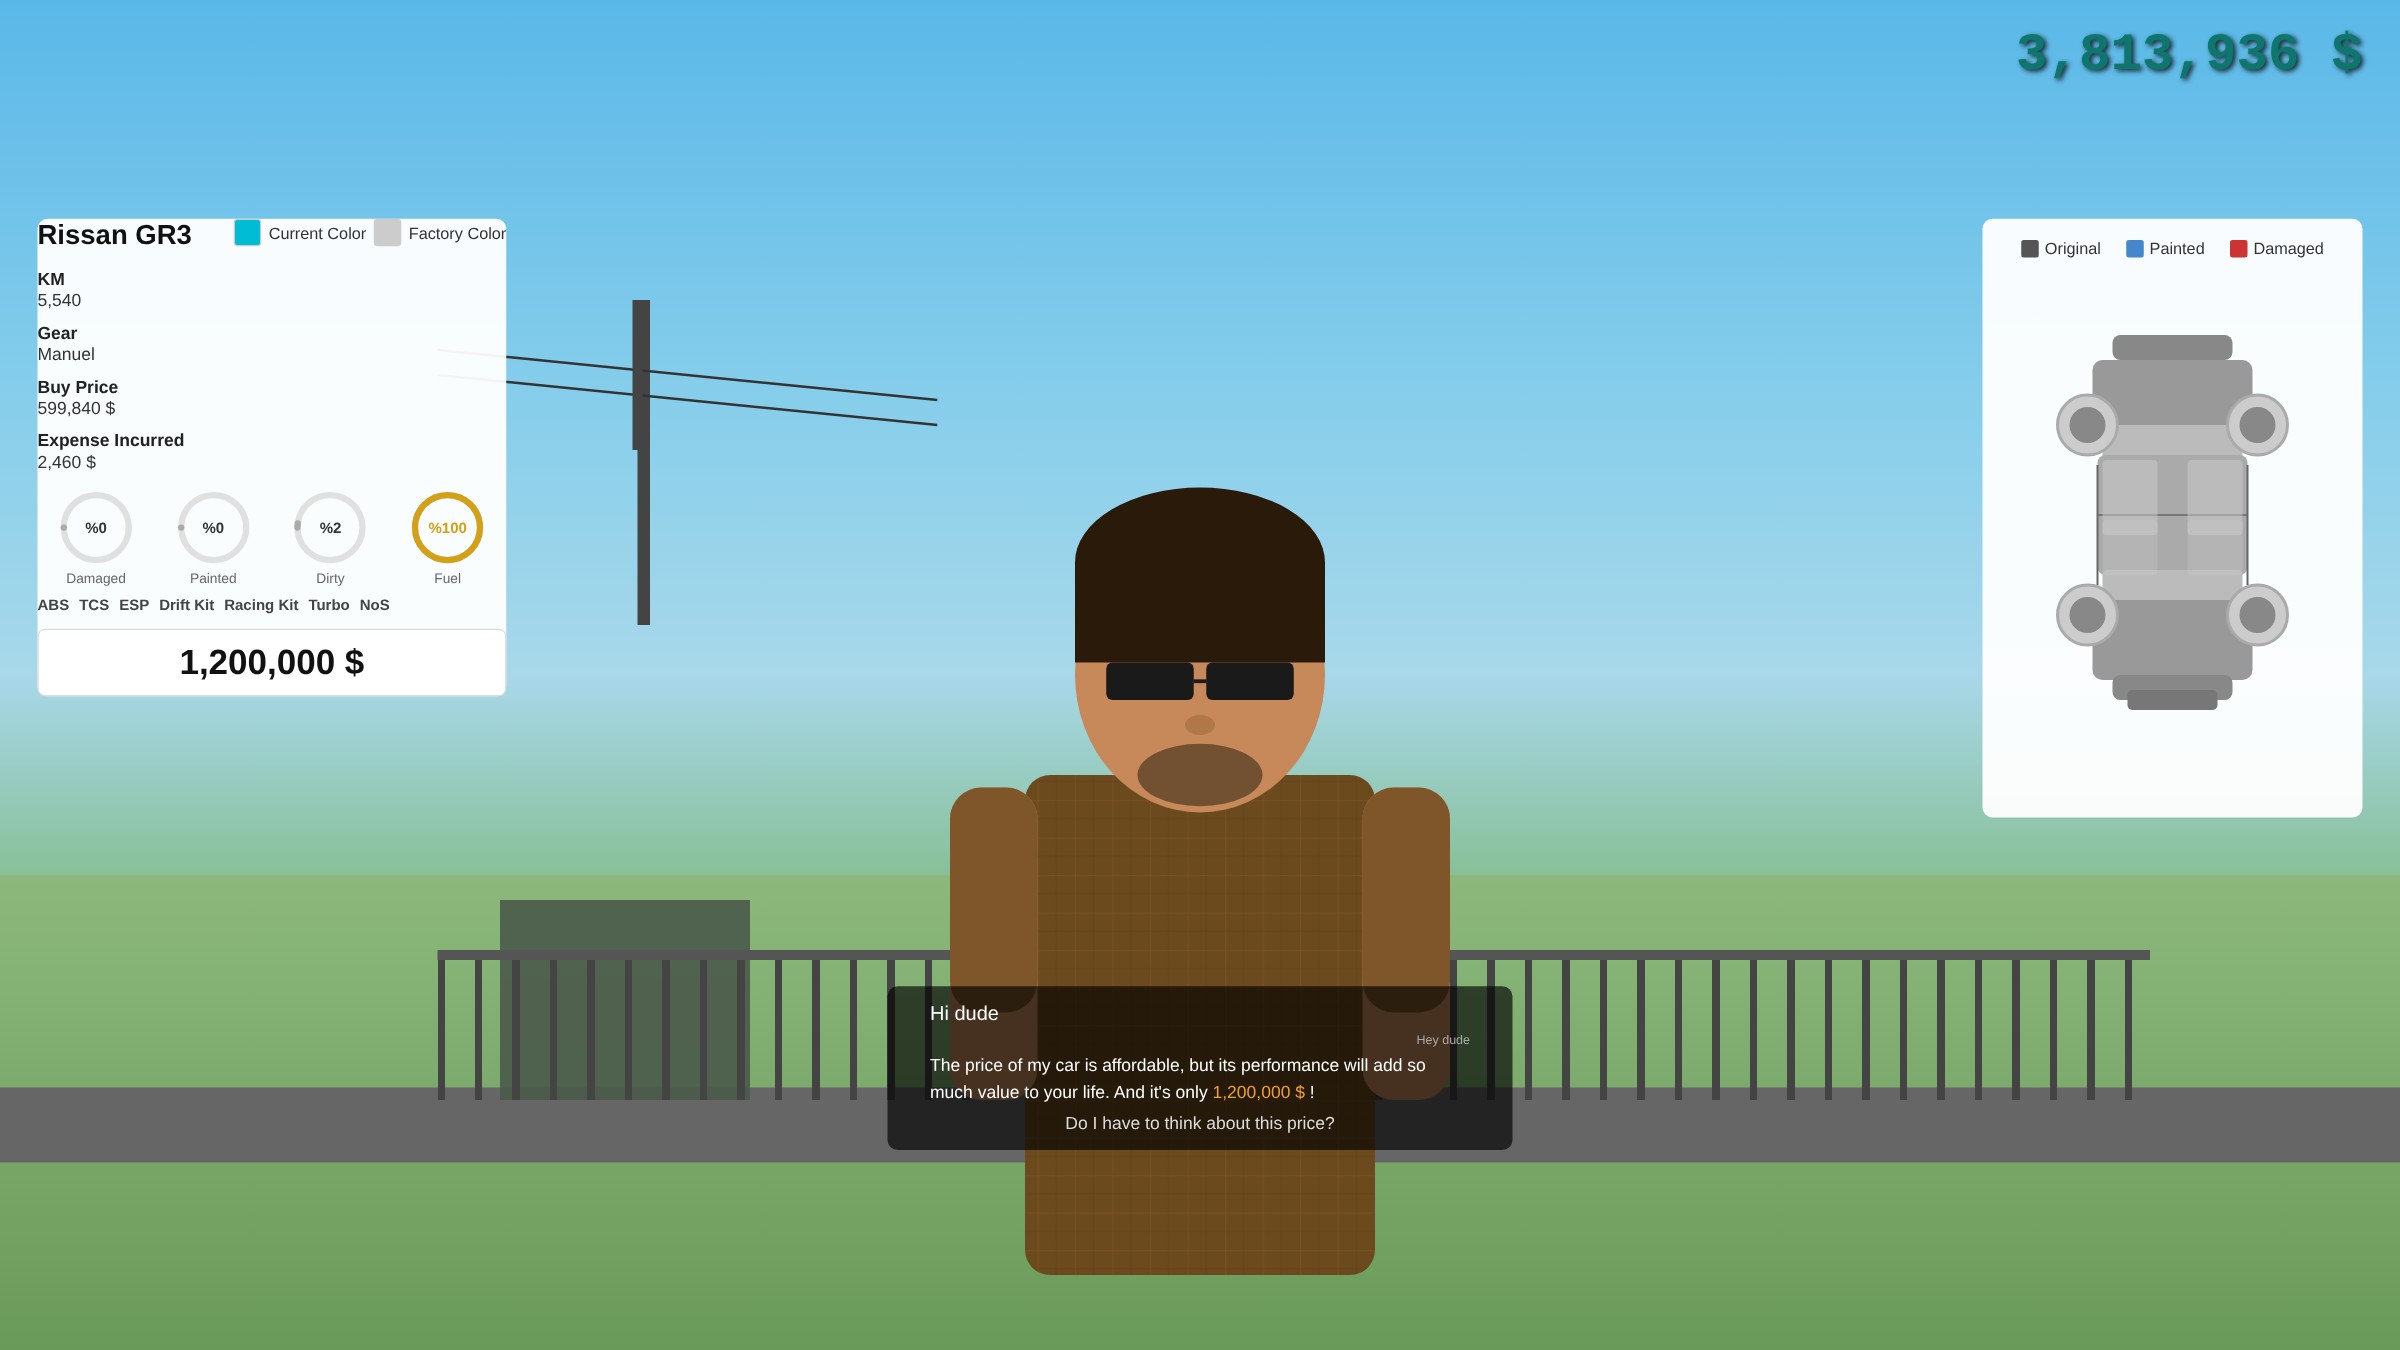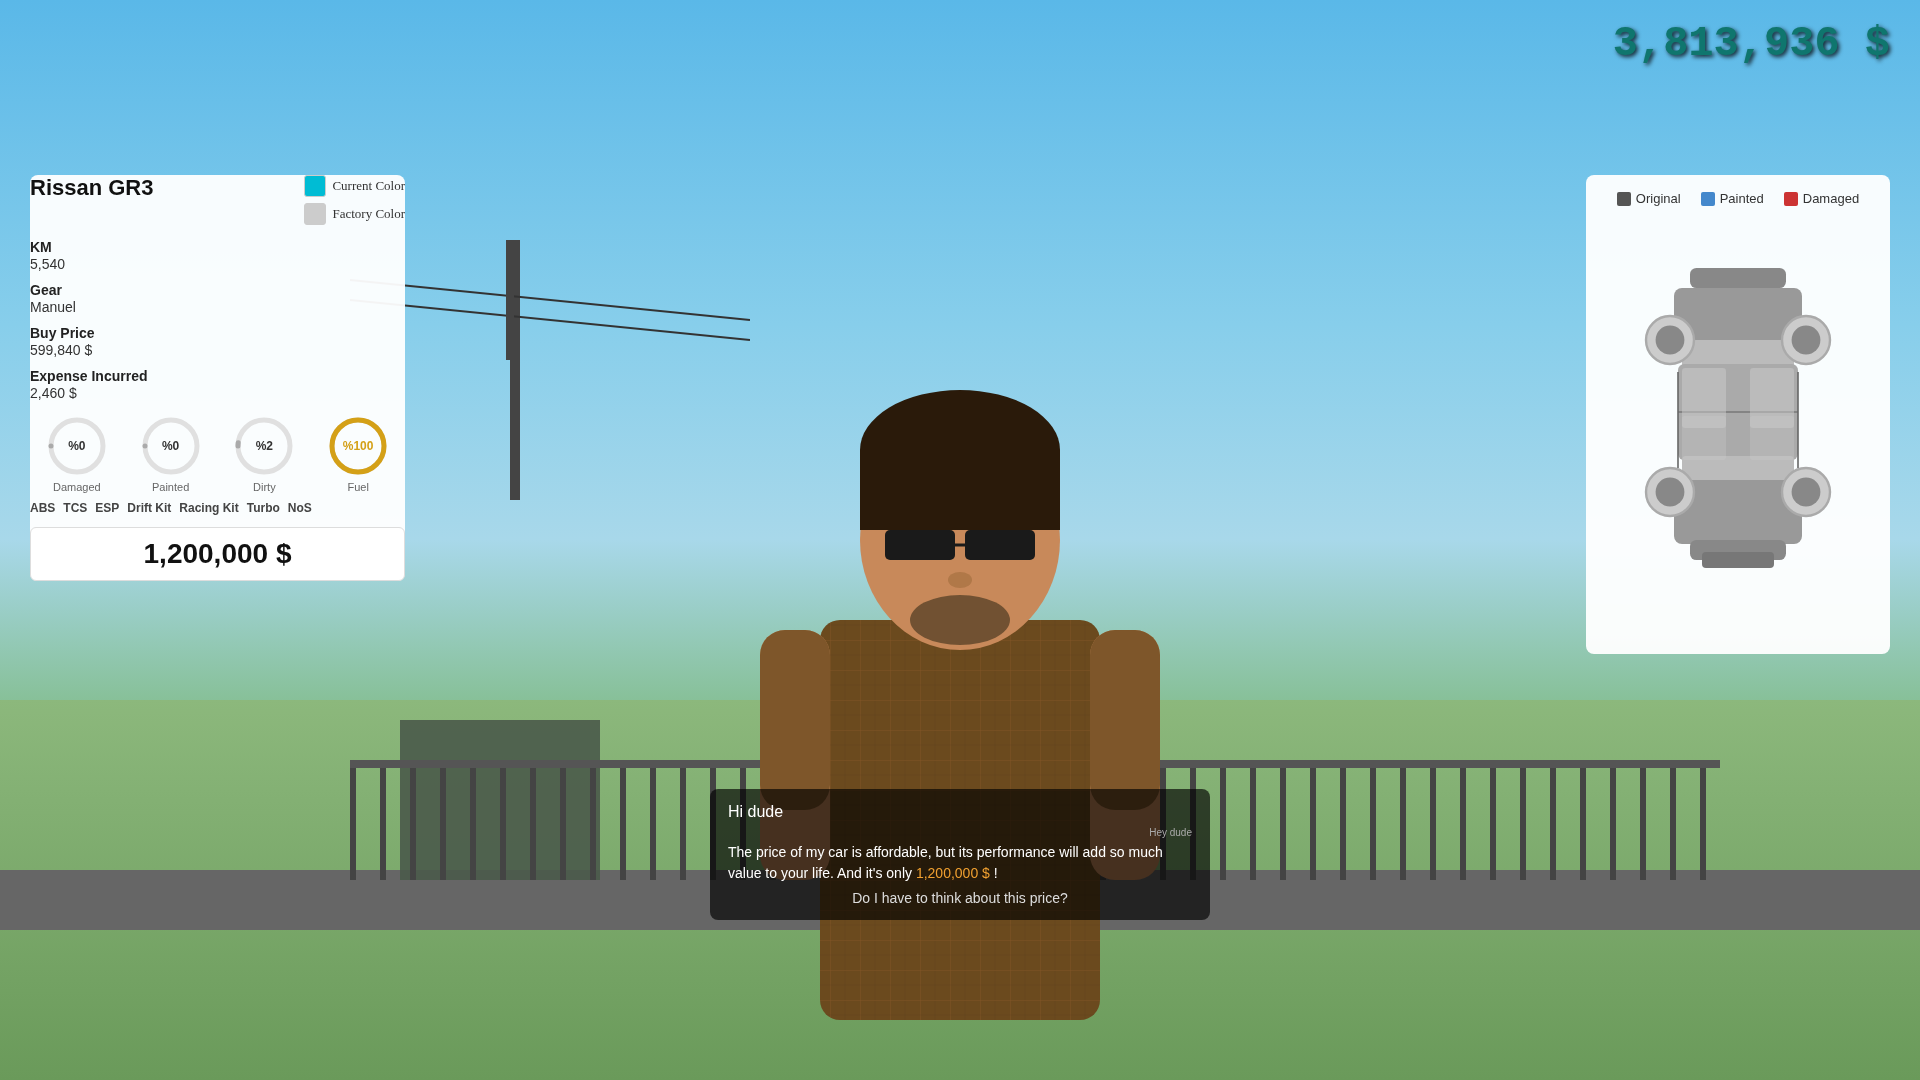--- a/index.html
+++ b/index.html
@@ -82,24 +82,23 @@
     }
 
     .car-name {
       font-size: 22px;
       font-weight: bold;
       color: #111;
     }
 
     .color-indicators {
       display: flex;
-      flex-direction: column;
+      flex-direction: row;
       gap: 6px;
       align-items: center;
-      font-family: Liberation Serif, serif;
     }
 
     .color-item {
       display: flex;
       align-items: center;
       gap: 6px;
       font-size: 13px;
       color: #333;
     }
 
@@ -248,21 +247,21 @@
 
     
     .dialogue-box {
       position: absolute;
       bottom: 160px;
       left: 50%;
       transform: translateX(-50%);
       width: 500px;
       background: rgba(0,0,0,0.65);
       border-radius: 8px;
-      padding: 14px 18px;
+      padding: 14px 34px;
       z-index: 200;
       color: white;
     }
 
     .dialogue-player {
       text-align: left;
       font-size: 16px;
       margin-bottom: 6px;
     }
 

